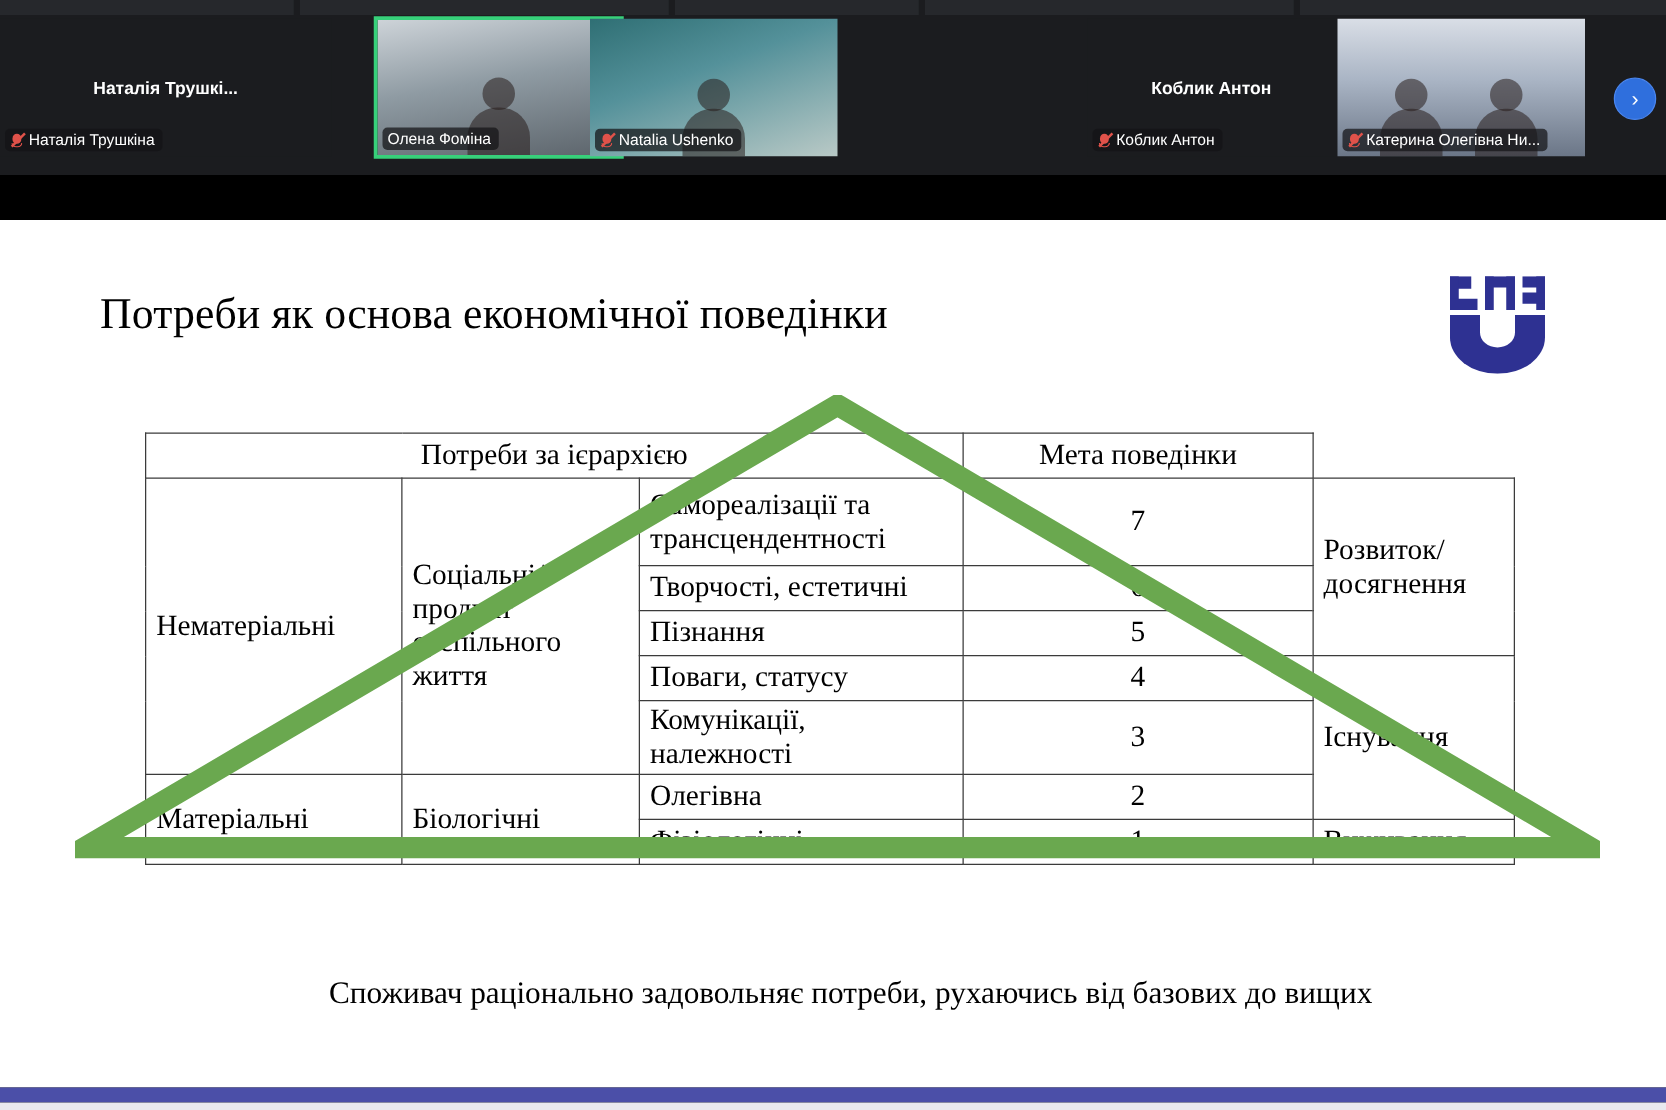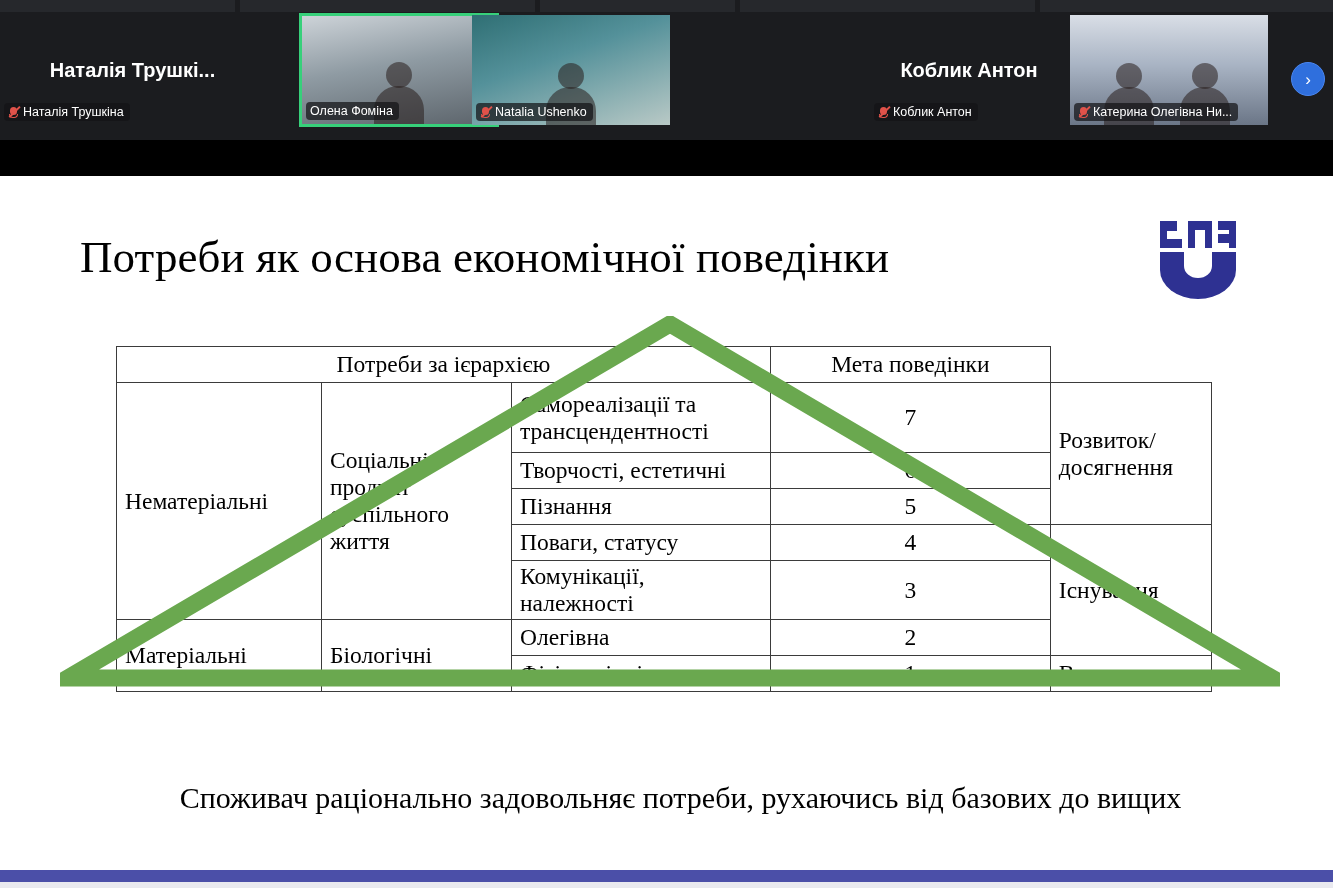--- a/index.html
+++ b/index.html
@@ -46,21 +46,21 @@
   }
   .mic-muted .slash {
     position: absolute; left: -1px; top: 5.5px; width: 15px; height: 1.6px;
     background: #e0524a; transform: rotate(-45deg);
   }
 
   .big-name {
     position: absolute; top: 50%; left: 0; width: 100%;
     transform: translateY(-50%);
     text-align: center; color: #fff;
-    font-size: 20px; font-weight: bold;
+    font-size: 14px; font-weight: bold;
     padding: 0 8px;
     white-space: nowrap; overflow: hidden; text-overflow: ellipsis;
   }
 
   
   .cam-a { background: linear-gradient(170deg,#cdd3d8 0%,#8f9ba3 45%,#5c646b 100%); }
   .cam-b { background: linear-gradient(160deg,#2f6f74 0%,#54919a 40%,#b9c9c6 100%); }
   .cam-c { background: linear-gradient(160deg,#8e5b52 0%,#6d3f3a 50%,#3f2724 100%); }
   .cam-d { background: linear-gradient(180deg,#d9dee6 0%,#a9b4c4 45%,#6b7687 100%); }
   .cam-dark { background: #1b1c1f; }
@@ -104,21 +104,21 @@
 
   
   #slide {
     position: absolute; left: 0; top: 176px;
     width: 1333px; height: 694px;
     background: #fff;
   }
   #slide-title {
     position: absolute; left: 80px; top: 55px;
     font-family: "Liberation Serif", serif;
-    font-size: 45px; color: #000; letter-spacing: 0.1px;
+    font-size: 35px; color: #000; letter-spacing: 0.1px;
     white-space: nowrap;
   }
   #logo {
     position: absolute; right: 95px; top: 45px;
     width: 80px; height: 78px;
   }
 
   
   #needs-table {
     position: absolute; left: 88px; top: 170px;
@@ -146,21 +146,21 @@
   #pyramid {
     position: absolute; left: 60px; top: 140px;
     width: 1220px; height: 375px;
     pointer-events: none;
   }
 
   #caption {
     position: absolute; left: 0; top: 605px; width: 1333px;
     text-align: center;
     font-family: "Liberation Serif", serif;
-    font-size: 30px; color: #000; padding-left: 28px;
+    font-size: 25px; color: #000; padding-left: 28px;
   }
 
   
   #bottombar {
     position: absolute; left: 0; top: 870px; width: 1333px; height: 12px;
     background: #4b4fa8;
   }
   #bottombar2 {
     position: absolute; left: 0; top: 882px; width: 1333px; height: 6px;
     background: #e9e9ef;

